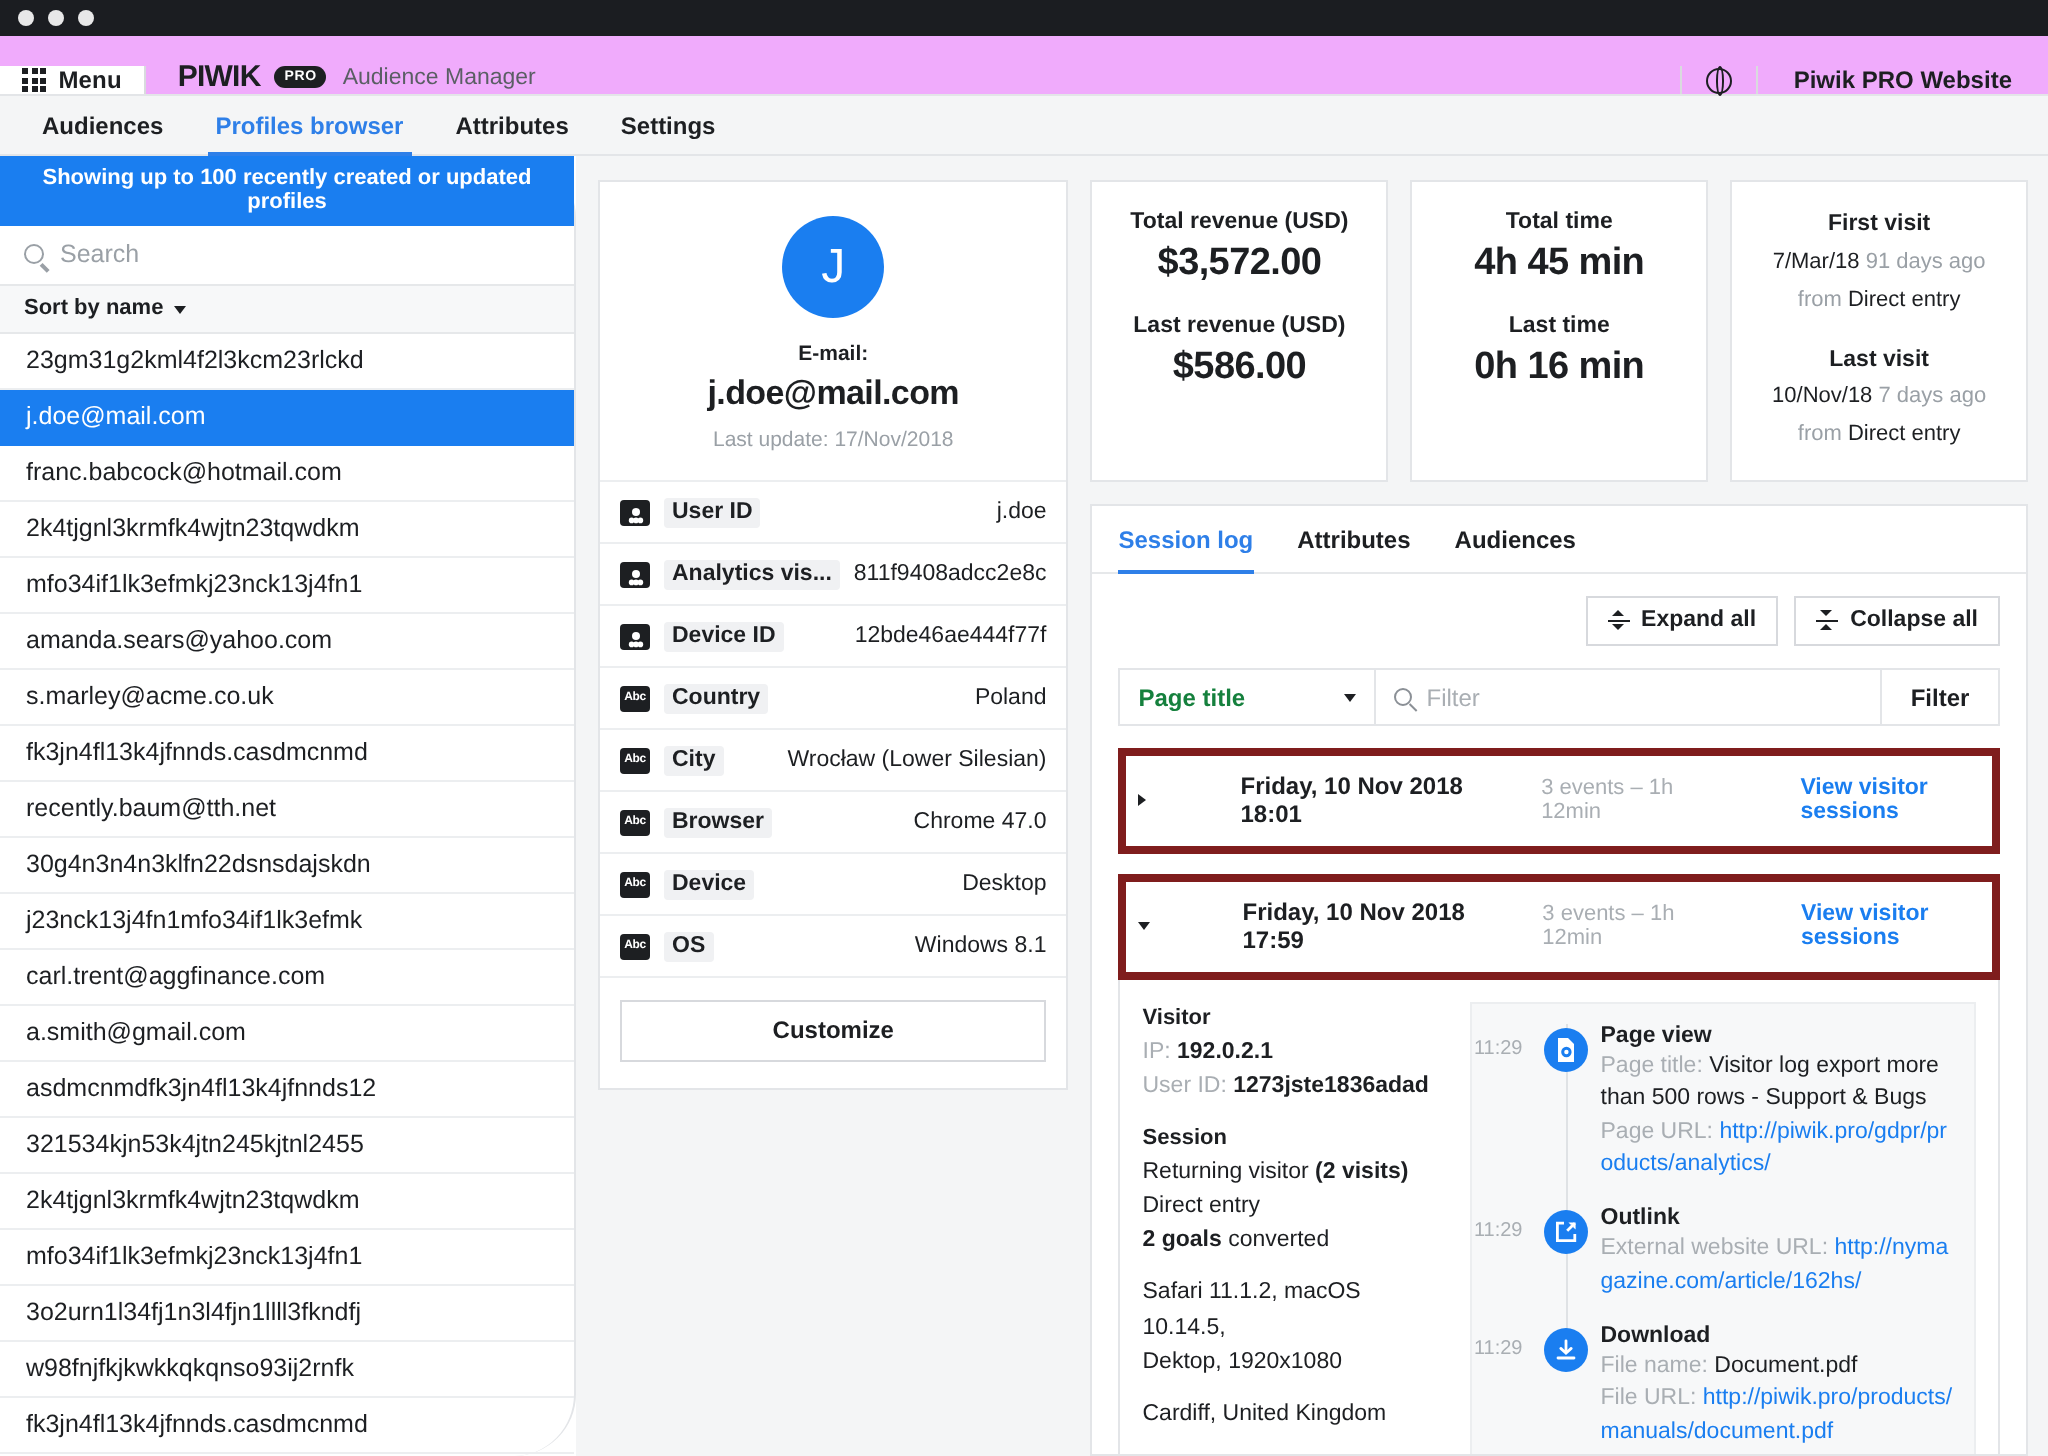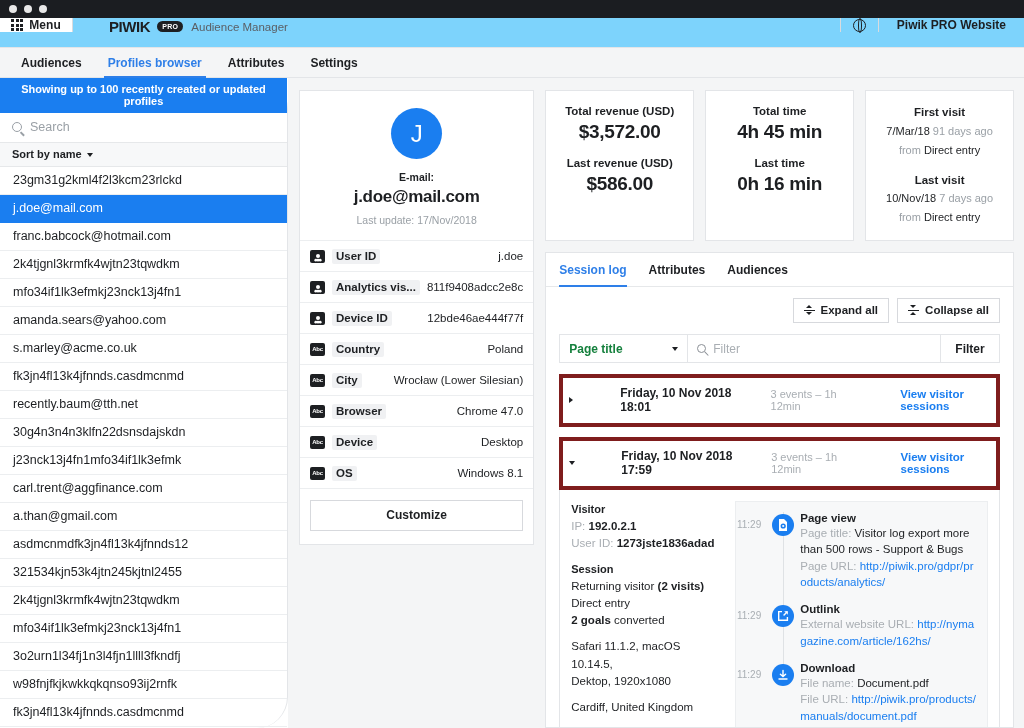--- a/index.html
+++ b/index.html
@@ -17,22 +17,22 @@
   }
   
   .titlebar {
     height: 18px; background: #1b1d21;
     display: flex; align-items: center; padding-left: 9px; gap: 7px;
     flex: 0 0 18px;
   }
   .dot { width: 8px; height: 8px; border-radius: 50%; background: #e8e8e8; }
   
   .appheader {
-    height: 30px; background: #7dd3fc; border-bottom: 1px solid #e3e5e8;
-    display: flex; align-items: flex-start; flex: 0 0 30px; gap: 20px;
+    height: 30px; background: #f0abfc; border-bottom: 1px solid #e3e5e8;
+    display: flex; align-items: flex-end; flex: 0 0 30px;
   }
   .menu-btn {
     display: flex; align-items: center; gap: 6px;
     padding: 0 11px; border-right: 1px solid #d9dbde;
     cursor: pointer; background: #fff;
   }
   .grid-icon { display: grid; grid-template-columns: repeat(3,3px); gap: 1.6px; }
   .grid-icon i { width: 3px; height: 3px; background: #1d1f22; display: block; }
   .menu-label { font-size: 12px; font-weight: bold; color: #1d1f22; letter-spacing: .1px; }
   .brand-wrap { display: flex; align-items: center; gap: 7px; padding-left: 16px; }
@@ -384,21 +384,21 @@
           <div class="profitem">franc.babcock@hotmail.com</div>
           <div class="profitem">2k4tjgnl3krmfk4wjtn23tqwdkm</div>
           <div class="profitem">mfo34if1lk3efmkj23nck13j4fn1</div>
           <div class="profitem">amanda.sears@yahoo.com</div>
           <div class="profitem">s.marley@acme.co.uk</div>
           <div class="profitem">fk3jn4fl13k4jfnnds.casdmcnmd</div>
           <div class="profitem">recently.baum@tth.net</div>
           <div class="profitem">30g4n3n4n3klfn22dsnsdajskdn</div>
           <div class="profitem">j23nck13j4fn1mfo34if1lk3efmk</div>
           <div class="profitem">carl.trent@aggfinance.com</div>
-          <div class="profitem">a.than@gmail.com</div>
+          <div class="profitem">a.smith@gmail.com</div>
           <div class="profitem">asdmcnmdfk3jn4fl13k4jfnnds12</div>
           <div class="profitem">321534kjn53k4jtn245kjtnl2455</div>
           <div class="profitem">2k4tjgnl3krmfk4wjtn23tqwdkm</div>
           <div class="profitem">mfo34if1lk3efmkj23nck13j4fn1</div>
           <div class="profitem">3o2urn1l34fj1n3l4fjn1llll3fkndfj</div>
           <div class="profitem">w98fnjfkjkwkkqkqnso93ij2rnfk</div>
           <div class="profitem">fk3jn4fl13k4jfnnds.casdmcnmd</div>
           <div class="profitem">21nrk3jfdbfoiq4jfnqldfihqnprgq</div>
         </div>
     </div>

